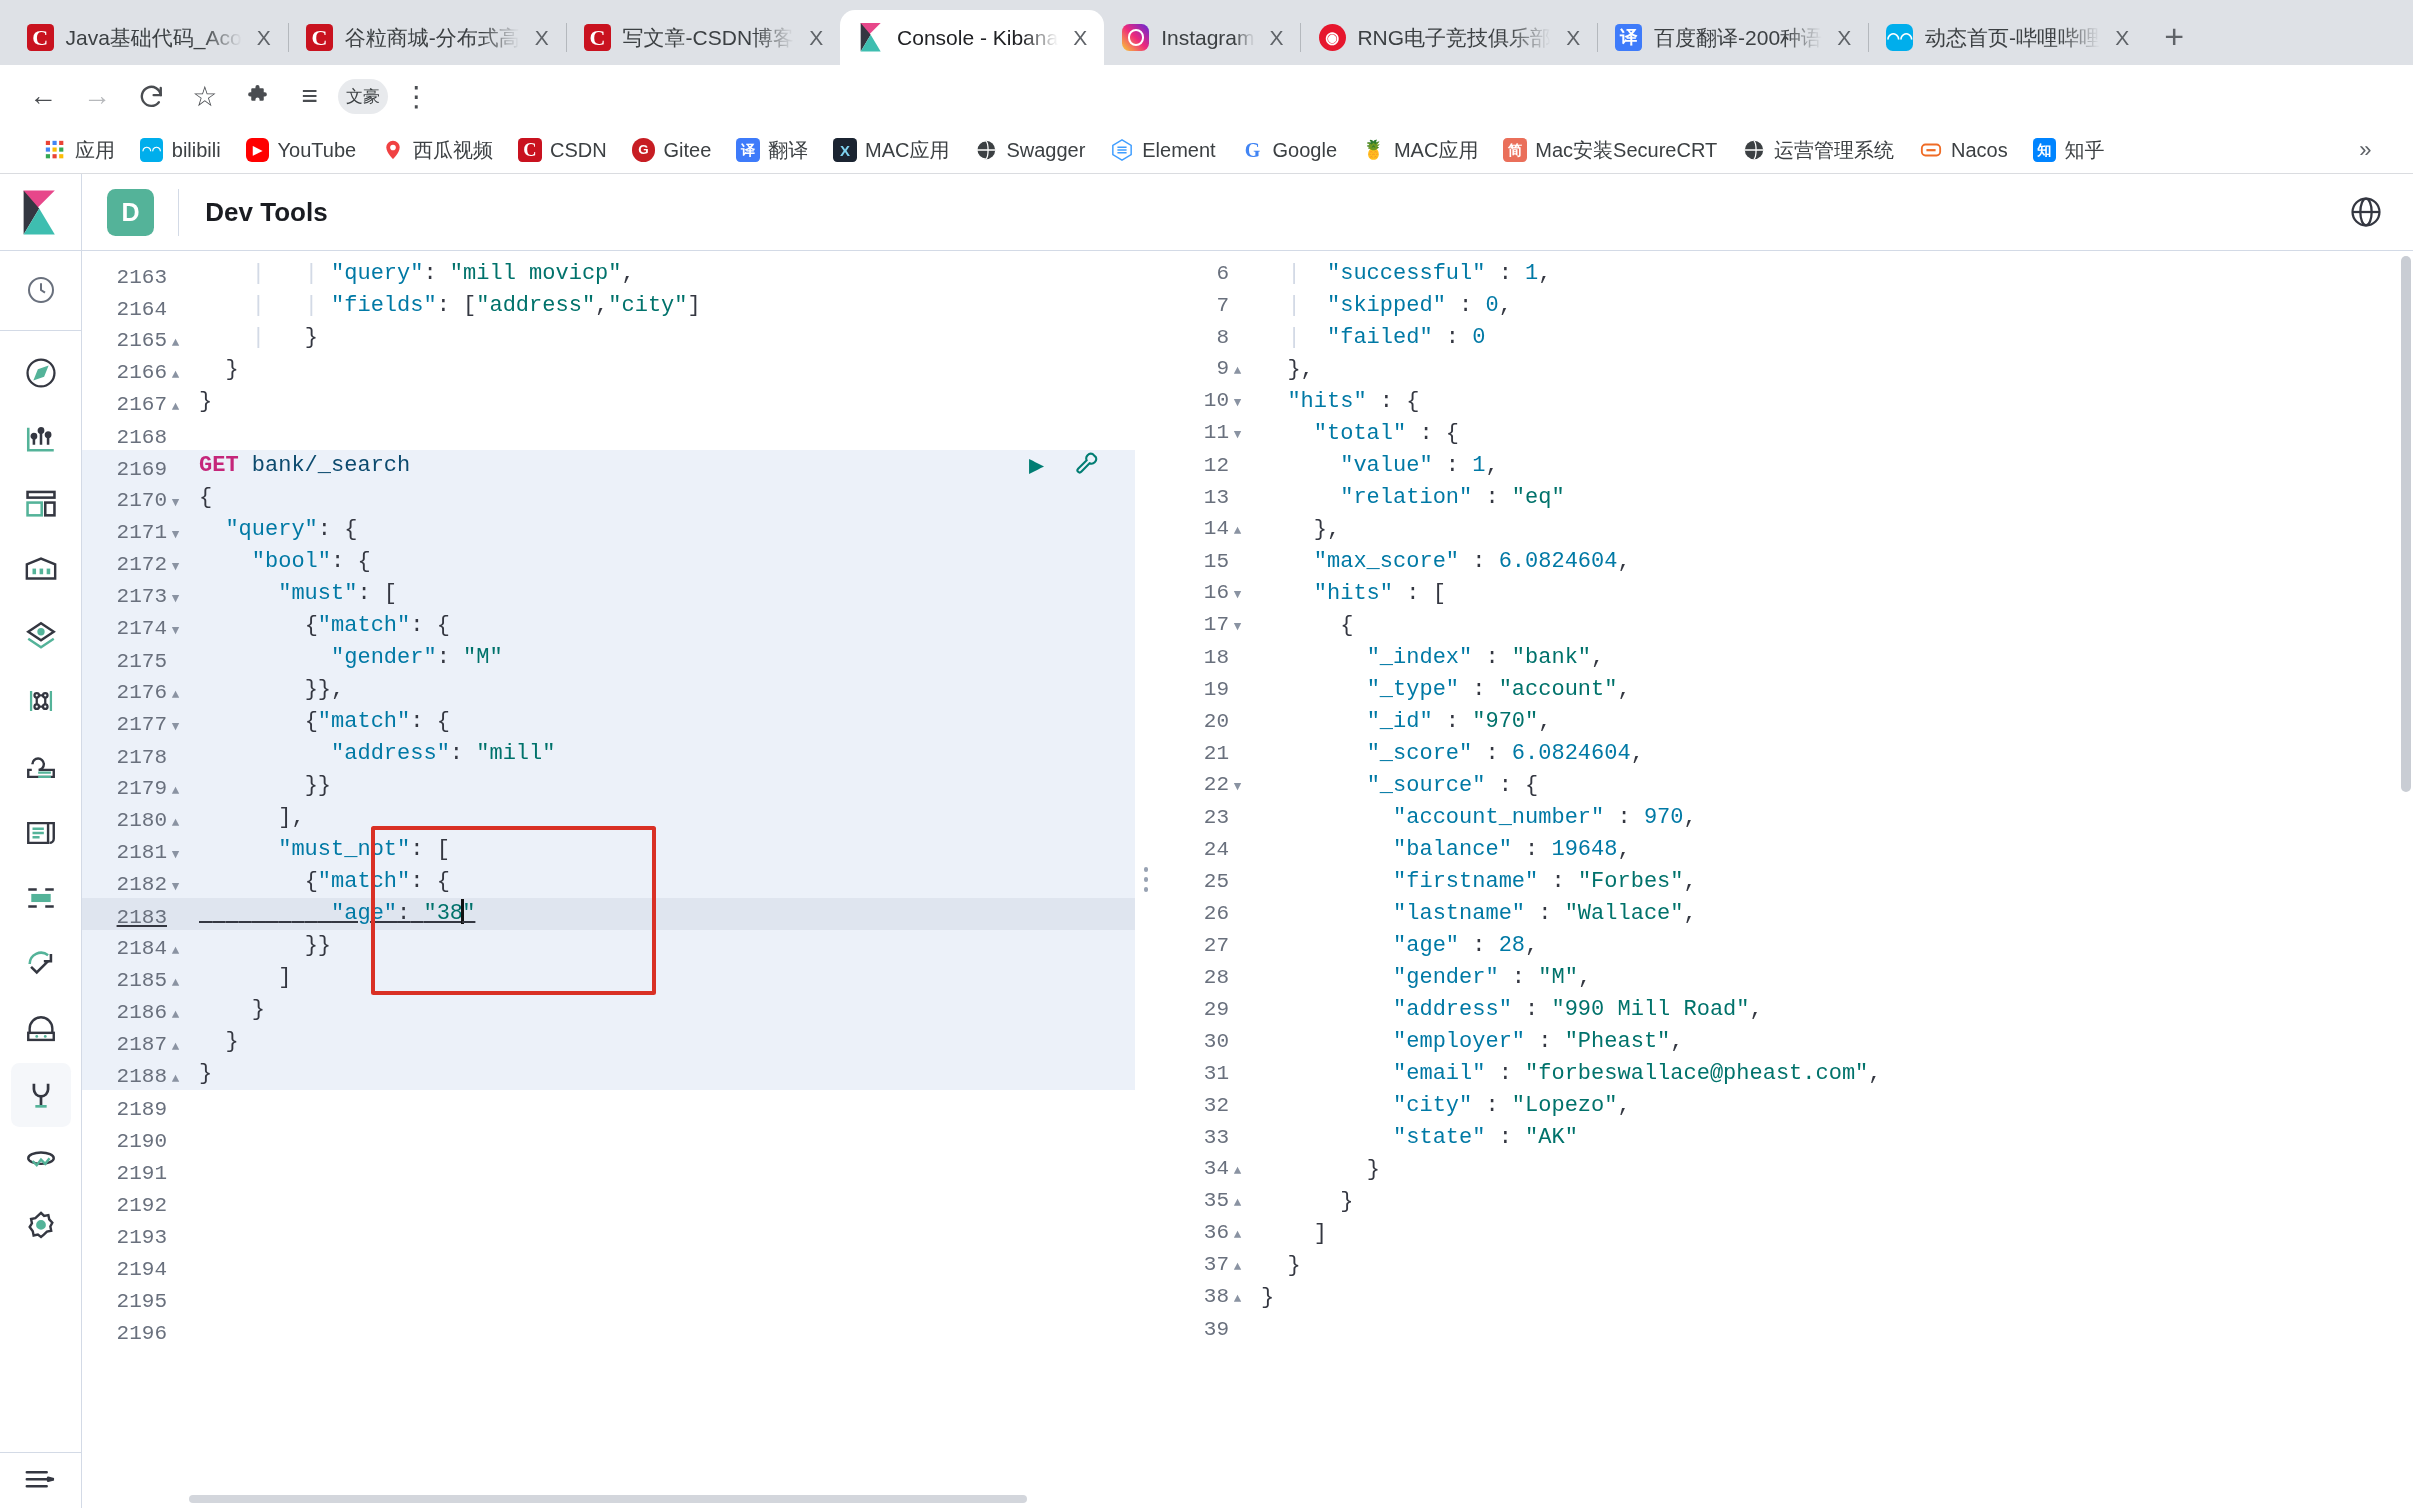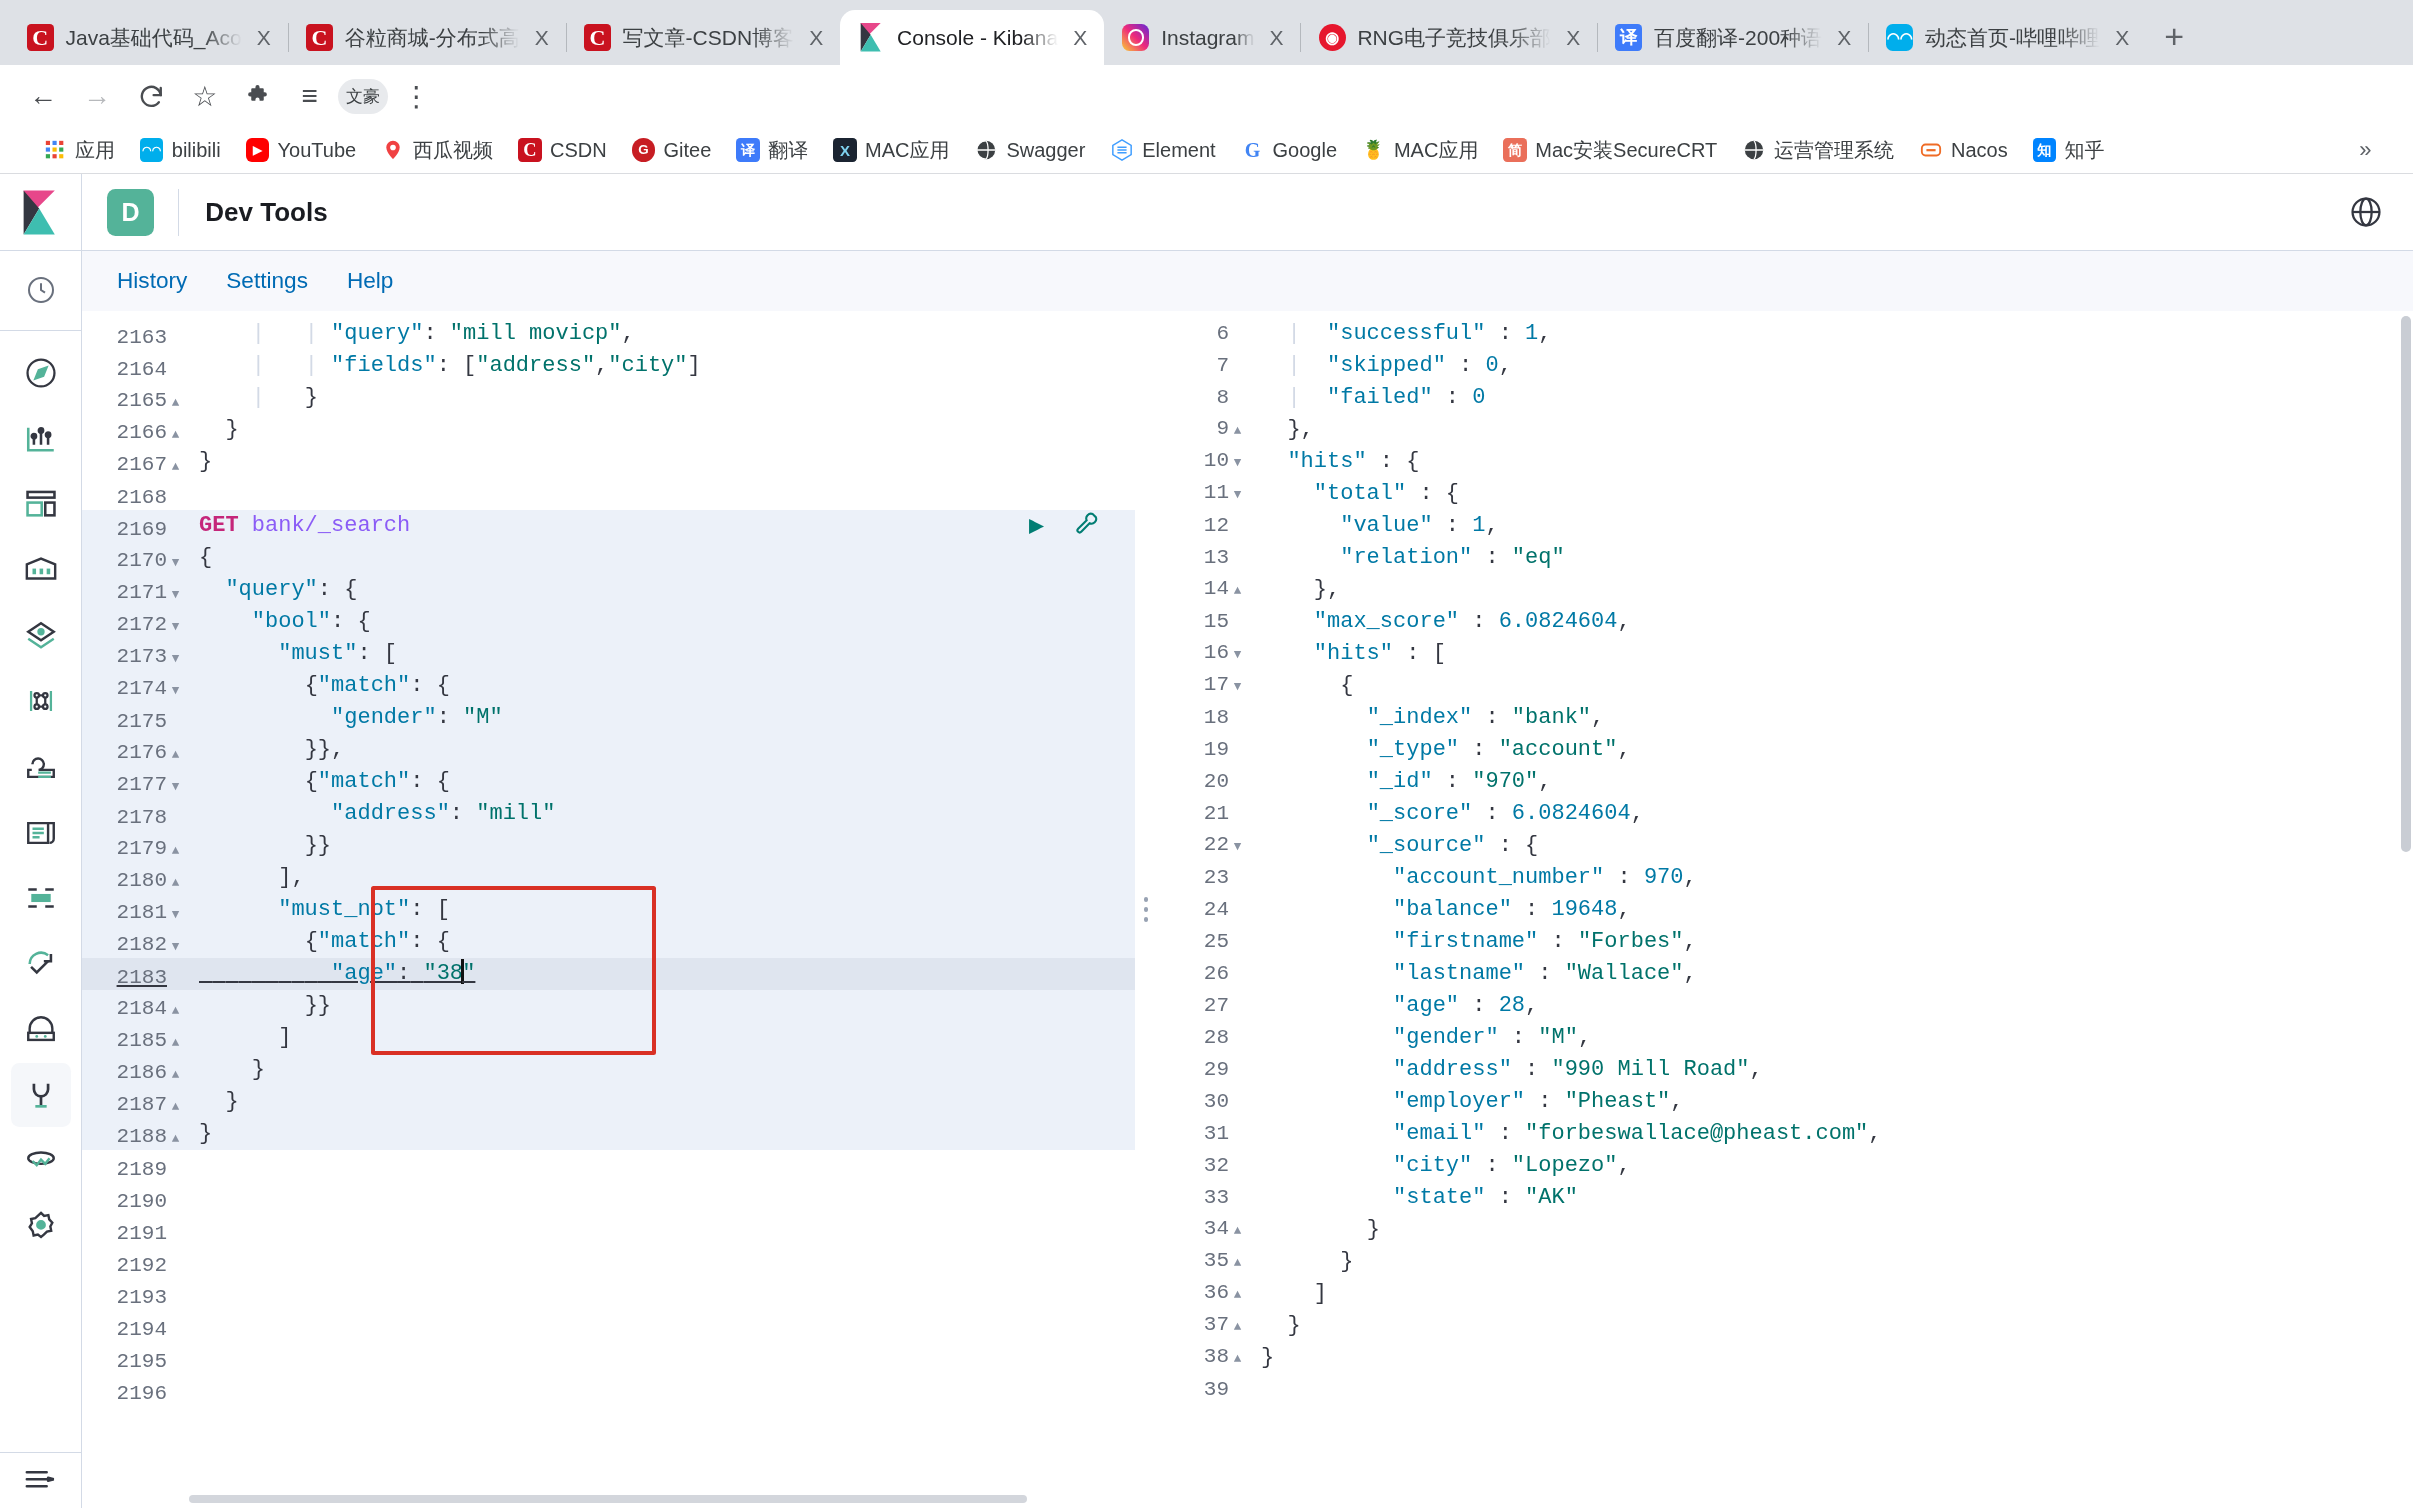--- a/index.html
+++ b/index.html
@@ -192,21 +192,21 @@
   .fold { display: inline-block; width: 17px; text-align: center; font-size: 12.6px; color: #8a93a2; }
   .ln { padding-left: 10px; position: relative; flex: 1 1 auto; }
   .ind { color: #d3dae6; }
 
   
   .k { color: #0079a5; }      
   .s { color: #00726b; }
   .n { color: #0079a5; }      
   .p { color: #343741; }      
   .m { color: #c5267a; font-weight: bold;}  
-  .u { color: #8b5cf6; }      
+  .u { color: #0c4a6e; }      
 
   .red-box {
     position: absolute; border: 4.2px solid #d93025; border-radius: 2.5px;
     pointer-events: none;
   }
   .caret {
     display: inline-block; width: 2.5px; height: 25px; background: #111;
     vertical-align: -5px; margin: 0 -1.7px;
   }
   .play-btn {
@@ -545,25 +545,20 @@
         <div class="k-side-bottom">
           <svg width="34" height="28.5" viewBox="0 0 24 20" fill="none" stroke="#343741" stroke-width="1.8" stroke-linecap="round">
               <path d="M2 5h14M2 10h18M2 15h14"></path>
               <path d="M17 11l4-1-4-1"></path>
             </svg>
         </div>
       </div>
 
       <div class="k-main">
 
-        <div class="k-subnav">
-          <span class="k-sublink">History</span>
-          <span class="k-sublink">Settings</span>
-          <span class="k-sublink">Help</span>
-        </div>
 
 
         <div class="k-console">
 
           <div class="pane pane-left">
             <div class="rows code" id="editor-rows"><div class="row "><span class="gut gut-left">2163<span class="fold"></span></span><span class="ln"><span class="p"> </span><span class="p"> </span><span class="p"> </span><span class="p"> </span><span class="ind">|</span><span class="p"> </span><span class="p"> </span><span class="p"> </span><span class="ind">|</span><span class="p"> </span><span class="k">"query"</span><span class="p">:</span><span class="p"> </span><span class="s">"mill movicp"</span><span class="p">,</span></span></div><div class="row "><span class="gut gut-left">2164<span class="fold"></span></span><span class="ln"><span class="p"> </span><span class="p"> </span><span class="p"> </span><span class="p"> </span><span class="ind">|</span><span class="p"> </span><span class="p"> </span><span class="p"> </span><span class="ind">|</span><span class="p"> </span><span class="k">"fields"</span><span class="p">:</span><span class="p"> </span><span class="p">[</span><span class="s">"address"</span><span class="p">,</span><span class="s">"city"</span><span class="p">]</span></span></div><div class="row "><span class="gut gut-left">2165<span class="fold">▲</span></span><span class="ln"><span class="p"> </span><span class="p"> </span><span class="p"> </span><span class="p"> </span><span class="ind">|</span><span class="p"> </span><span class="p"> </span><span class="p"> </span><span class="p">}</span></span></div><div class="row "><span class="gut gut-left">2166<span class="fold">▲</span></span><span class="ln"><span class="p"> </span><span class="p"> </span><span class="p">}</span></span></div><div class="row "><span class="gut gut-left">2167<span class="fold">▲</span></span><span class="ln"><span class="p">}</span></span></div><div class="row "><span class="gut gut-left">2168<span class="fold"></span></span><span class="ln"></span></div><div class="row hl-block"><span class="gut gut-left">2169<span class="fold"></span></span><span class="ln"><span class="m">GET</span> <span class="u">bank/_search</span></span></div><div class="row hl-block"><span class="gut gut-left">2170<span class="fold">▼</span></span><span class="ln"><span class="p">{</span></span></div><div class="row hl-block"><span class="gut gut-left">2171<span class="fold">▼</span></span><span class="ln"><span class="p"> </span><span class="p"> </span><span class="k">"query"</span><span class="p">:</span><span class="p"> </span><span class="p">{</span></span></div><div class="row hl-block"><span class="gut gut-left">2172<span class="fold">▼</span></span><span class="ln"><span class="p"> </span><span class="p"> </span><span class="p"> </span><span class="p"> </span><span class="k">"bool"</span><span class="p">:</span><span class="p"> </span><span class="p">{</span></span></div><div class="row hl-block"><span class="gut gut-left">2173<span class="fold">▼</span></span><span class="ln"><span class="p"> </span><span class="p"> </span><span class="p"> </span><span class="p"> </span><span class="p"> </span><span class="p"> </span><span class="k">"must"</span><span class="p">:</span><span class="p"> </span><span class="p">[</span></span></div><div class="row hl-block"><span class="gut gut-left">2174<span class="fold">▼</span></span><span class="ln"><span class="p"> </span><span class="p"> </span><span class="p"> </span><span class="p"> </span><span class="p"> </span><span class="p"> </span><span class="p"> </span><span class="p"> </span><span class="p">{</span><span class="k">"match"</span><span class="p">:</span><span class="p"> </span><span class="p">{</span></span></div><div class="row hl-block"><span class="gut gut-left">2175<span class="fold"></span></span><span class="ln"><span class="p"> </span><span class="p"> </span><span class="p"> </span><span class="p"> </span><span class="p"> </span><span class="p"> </span><span class="p"> </span><span class="p"> </span><span class="p"> </span><span class="p"> </span><span class="k">"gender"</span><span class="p">:</span><span class="p"> </span><span class="s">"M"</span></span></div><div class="row hl-block"><span class="gut gut-left">2176<span class="fold">▲</span></span><span class="ln"><span class="p"> </span><span class="p"> </span><span class="p"> </span><span class="p"> </span><span class="p"> </span><span class="p"> </span><span class="p"> </span><span class="p"> </span><span class="p">}</span><span class="p">}</span><span class="p">,</span></span></div><div class="row hl-block"><span class="gut gut-left">2177<span class="fold">▼</span></span><span class="ln"><span class="p"> </span><span class="p"> </span><span class="p"> </span><span class="p"> </span><span class="p"> </span><span class="p"> </span><span class="p"> </span><span class="p"> </span><span class="p">{</span><span class="k">"match"</span><span class="p">:</span><span class="p"> </span><span class="p">{</span></span></div><div class="row hl-block"><span class="gut gut-left">2178<span class="fold"></span></span><span class="ln"><span class="p"> </span><span class="p"> </span><span class="p"> </span><span class="p"> </span><span class="p"> </span><span class="p"> </span><span class="p"> </span><span class="p"> </span><span class="p"> </span><span class="p"> </span><span class="k">"address"</span><span class="p">:</span><span class="p"> </span><span class="s">"mill"</span></span></div><div class="row hl-block"><span class="gut gut-left">2179<span class="fold">▲</span></span><span class="ln"><span class="p"> </span><span class="p"> </span><span class="p"> </span><span class="p"> </span><span class="p"> </span><span class="p"> </span><span class="p"> </span><span class="p"> </span><span class="p">}</span><span class="p">}</span></span></div><div class="row hl-block"><span class="gut gut-left">2180<span class="fold">▲</span></span><span class="ln"><span class="p"> </span><span class="p"> </span><span class="p"> </span><span class="p"> </span><span class="p"> </span><span class="p"> </span><span class="p">]</span><span class="p">,</span></span></div><div class="row hl-block"><span class="gut gut-left">2181<span class="fold">▼</span></span><span class="ln"><span class="p"> </span><span class="p"> </span><span class="p"> </span><span class="p"> </span><span class="p"> </span><span class="p"> </span><span class="k">"must_not"</span><span class="p">:</span><span class="p"> </span><span class="p">[</span></span></div><div class="row hl-block"><span class="gut gut-left">2182<span class="fold">▼</span></span><span class="ln"><span class="p"> </span><span class="p"> </span><span class="p"> </span><span class="p"> </span><span class="p"> </span><span class="p"> </span><span class="p"> </span><span class="p"> </span><span class="p">{</span><span class="k">"match"</span><span class="p">:</span><span class="p"> </span><span class="p">{</span></span></div><div class="row hl-block hl-line"><span class="gut gut-left">2183<span class="fold"></span></span><span class="ln"><span class="p"> </span><span class="p"> </span><span class="p"> </span><span class="p"> </span><span class="p"> </span><span class="p"> </span><span class="p"> </span><span class="p"> </span><span class="p"> </span><span class="p"> </span><span class="k">"age"</span><span class="p">:</span><span class="p"> </span><span class="s">"38<span class="caret"></span>"</span></span></div><div class="row hl-block"><span class="gut gut-left">2184<span class="fold">▲</span></span><span class="ln"><span class="p"> </span><span class="p"> </span><span class="p"> </span><span class="p"> </span><span class="p"> </span><span class="p"> </span><span class="p"> </span><span class="p"> </span><span class="p">}</span><span class="p">}</span></span></div><div class="row hl-block"><span class="gut gut-left">2185<span class="fold">▲</span></span><span class="ln"><span class="p"> </span><span class="p"> </span><span class="p"> </span><span class="p"> </span><span class="p"> </span><span class="p"> </span><span class="p">]</span></span></div><div class="row hl-block"><span class="gut gut-left">2186<span class="fold">▲</span></span><span class="ln"><span class="p"> </span><span class="p"> </span><span class="p"> </span><span class="p"> </span><span class="p">}</span></span></div><div class="row hl-block"><span class="gut gut-left">2187<span class="fold">▲</span></span><span class="ln"><span class="p"> </span><span class="p"> </span><span class="p">}</span></span></div><div class="row hl-block"><span class="gut gut-left">2188<span class="fold">▲</span></span><span class="ln"><span class="p">}</span></span></div><div class="row "><span class="gut gut-left">2189<span class="fold"></span></span><span class="ln"></span></div><div class="row "><span class="gut gut-left">2190<span class="fold"></span></span><span class="ln"></span></div><div class="row "><span class="gut gut-left">2191<span class="fold"></span></span><span class="ln"></span></div><div class="row "><span class="gut gut-left">2192<span class="fold"></span></span><span class="ln"></span></div><div class="row "><span class="gut gut-left">2193<span class="fold"></span></span><span class="ln"></span></div><div class="row "><span class="gut gut-left">2194<span class="fold"></span></span><span class="ln"></span></div><div class="row "><span class="gut gut-left">2195<span class="fold"></span></span><span class="ln"></span></div><div class="row "><span class="gut gut-left">2196<span class="fold"></span></span><span class="ln"></span></div></div>
             <div class="red-box" id="red-box" style="left: 289px; top: 575px; width: 285px; height: 169px;"></div>
             <div class="play-btn" id="play-btn" style="top: 199px; left: 947px;">▶</div>
             <div class="wrench-btn" id="wrench-btn" style="top: 201px; left: 993px;">
               <svg width="25" height="25" viewBox="0 0 24 24" fill="none" stroke="#017d73" stroke-width="2" stroke-linecap="round">

